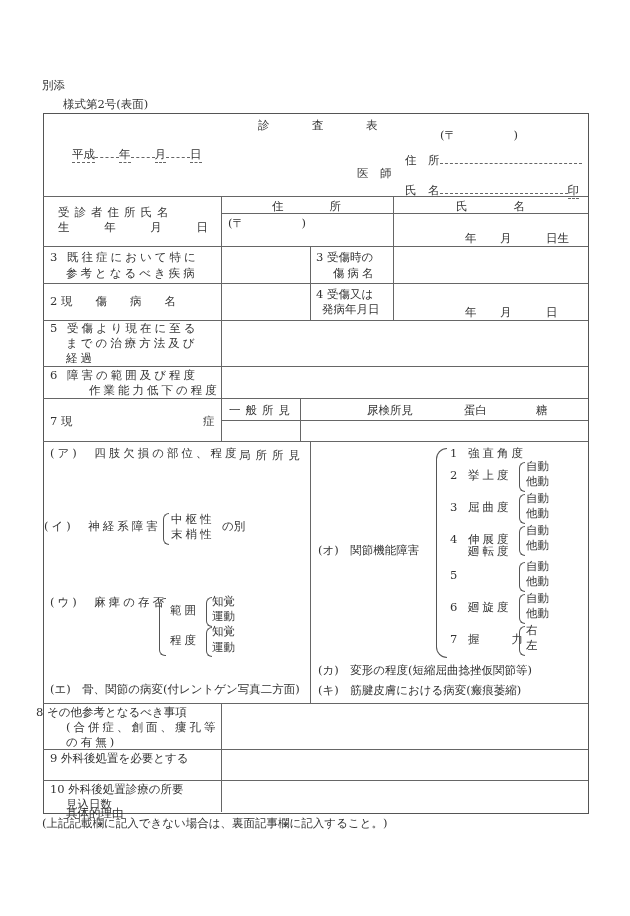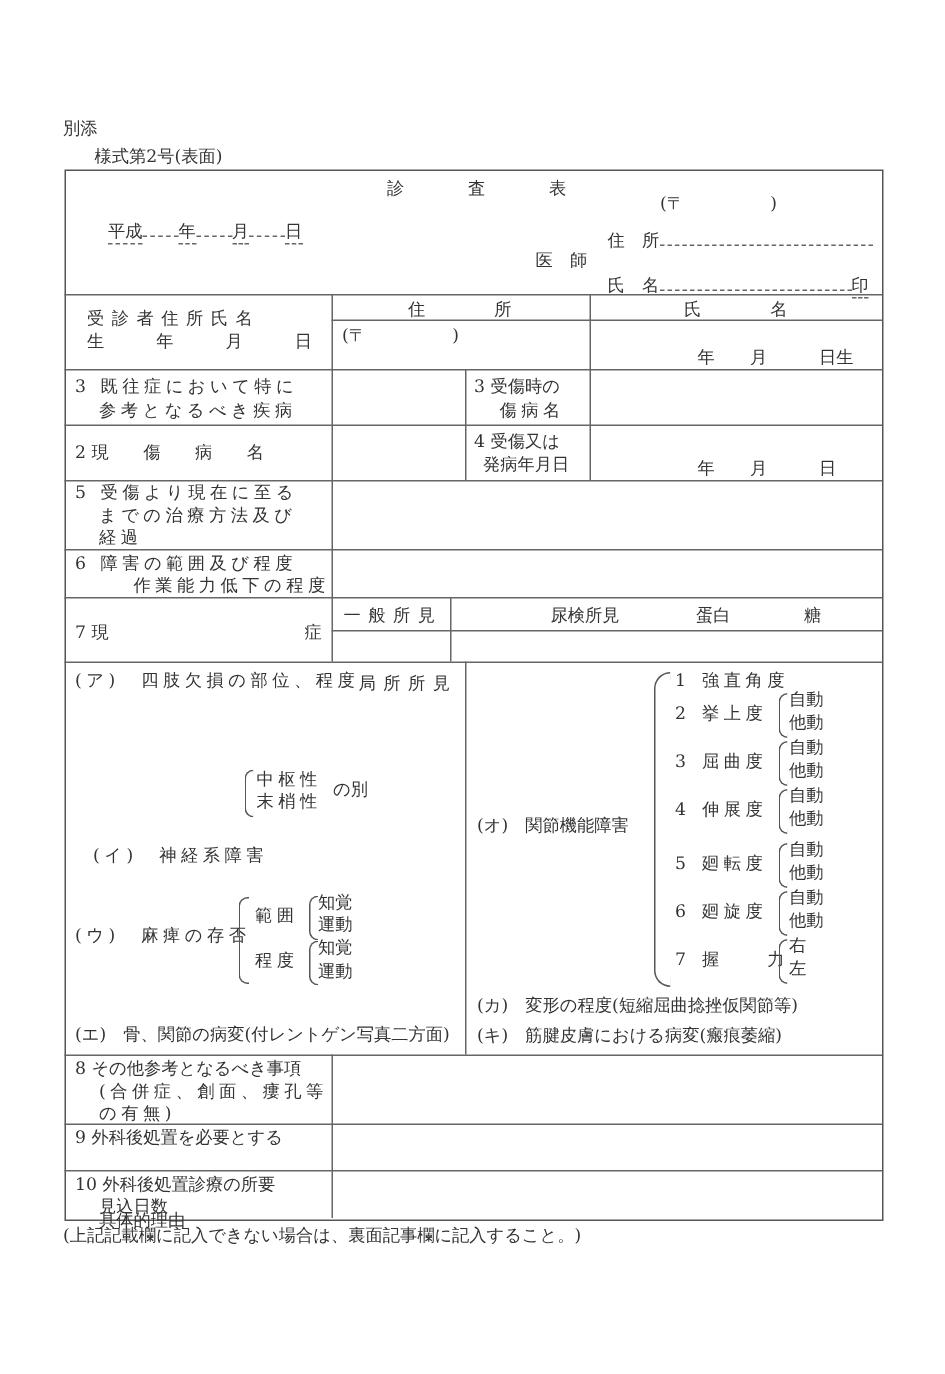--- a/index.html
+++ b/index.html
@@ -107,27 +107,27 @@
 <div class="line h" style="left:221px;top:420px;width:367px;"></div>
 <div class="abs sp" style="left:229px;top:448px;margin-left:10px;">局所所見</div>
 <div style="position:absolute;left:301px;top:421px;width:286px;height:20px;"></div>
 
 <div class="line h" style="left:43px;top:441px;width:545px;"></div>
 
 <div class="line v" style="left:310px;top:441px;height:262px;"></div>
 
 <div class="abs sp2" style="left:50px;top:446px;">(ア)　四肢欠損の部位、程度</div>
 
-<div class="abs sp2" style="left:62px;top:519px;margin-top:44px;">(イ)　神経系障害</div>
+<div class="abs sp2" style="left:44px;top:519px;">(イ)　神経系障害</div>
 <div class="brace" style="left:163px;top:513px;width:5px;height:30px;"></div>
 <div class="abs sp2" style="left:171px;top:512px;">中枢性</div>
 <div class="abs sp2" style="left:171px;top:527px;">末梢性</div>
 <div class="abs" style="left:222px;top:519px;">の別</div>
 
-<div class="abs sp2" style="left:50px;top:616px;">(ウ)　麻痺の存否</div>
+<div class="abs sp2" style="left:50px;top:595px;">(ウ)　麻痺の存否</div>
 <div class="brace" style="left:159px;top:598px;width:6px;height:56px;"></div>
 <div class="abs sp2" style="left:170px;top:603px;">範囲</div>
 <div class="brace" style="left:206px;top:597px;width:5px;height:28px;"></div>
 <div class="abs" style="left:212px;top:594px;">知覚</div>
 <div class="abs" style="left:212px;top:609px;">運動</div>
 <div class="abs sp2" style="left:170px;top:633px;">程度</div>
 <div class="brace" style="left:206px;top:627px;width:5px;height:28px;"></div>
 <div class="abs" style="left:212px;top:624px;">知覚</div>
 <div class="abs" style="left:212px;top:640px;">運動</div>
 
@@ -148,21 +148,21 @@
     <div class="abs sp2" style="left: 468px; top: 500px;">屈曲度</div>
     <div class="brace" style="left: 519px; top: 494px; width: 5px; height: 28px;"></div>
     <div class="abs" style="left: 526px; top: 491px;">自動</div>
     <div class="abs" style="left: 526px; top: 506px;">他動</div>
     <div class="abs" style="left: 450px; top: 532px;">4</div>
     <div class="abs sp2" style="left: 468px; top: 532px;">伸展度</div>
     <div class="brace" style="left: 519px; top: 526px; width: 5px; height: 28px;"></div>
     <div class="abs" style="left: 526px; top: 523px;">自動</div>
     <div class="abs" style="left: 526px; top: 538px;">他動</div>
     <div class="abs" style="left: 450px; top: 568px;">5</div>
-    <div class="abs sp2" style="left: 468px; top: 568px;">廻転度</div>
+    <div class="abs sp2" style="left: 468px; top: 544px;">廻転度</div>
     <div class="brace" style="left: 519px; top: 562px; width: 5px; height: 28px;"></div>
     <div class="abs" style="left: 526px; top: 559px;">自動</div>
     <div class="abs" style="left: 526px; top: 574px;">他動</div>
     <div class="abs" style="left: 450px; top: 600px;">6</div>
     <div class="abs sp2" style="left: 468px; top: 600px;">廻旋度</div>
     <div class="brace" style="left: 519px; top: 594px; width: 5px; height: 28px;"></div>
     <div class="abs" style="left: 526px; top: 591px;">自動</div>
     <div class="abs" style="left: 526px; top: 606px;">他動</div>
     <div class="abs" style="left: 450px; top: 632px;">7</div>
     <div class="abs sp2" style="left: 468px; top: 632px;">握　　力</div>
@@ -172,21 +172,21 @@
   </div>
 
 <div class="abs" style="left:318px;top:663px;">(カ)　変形の程度(短縮屈曲捻挫仮関節等)</div>
 <div class="abs" style="left:318px;top:683px;">(キ)　筋腱皮膚における病変(瘢痕萎縮)</div>
 
 <div style="position:absolute;left:44px;top:442px;width:266px;height:260px;"></div>
 <div style="position:absolute;left:311px;top:442px;width:276px;height:260px;"></div>
 
 <div class="line h" style="left:43px;top:703px;width:545px;"></div>
 
-<div class="abs" style="left:50px;top:705px;">8  その他参考となるべき事項</div>
+<div class="abs" style="left:36px;top:705px;">8  その他参考となるべき事項</div>
 <div class="abs sp2" style="left:66px;top:720px;">(合併症、創面、瘻孔等</div>
 <div class="abs sp2" style="left:66px;top:735px;">の有無)</div>
 <div class="line v" style="left:221px;top:703px;height:109px;"></div>
 <div style="position:absolute;left:222px;top:704px;width:365px;height:45px;"></div>
 
 <div class="line h" style="left:43px;top:749px;width:545px;"></div>
 
 <div class="abs" style="left:50px;top:751px;">9  外科後処置を必要とする</div>
 <div class="abs" style="left:66px;top:806px;">具体的理由</div>
 <div style="position:absolute;left:222px;top:750px;width:365px;height:30px;"></div>

